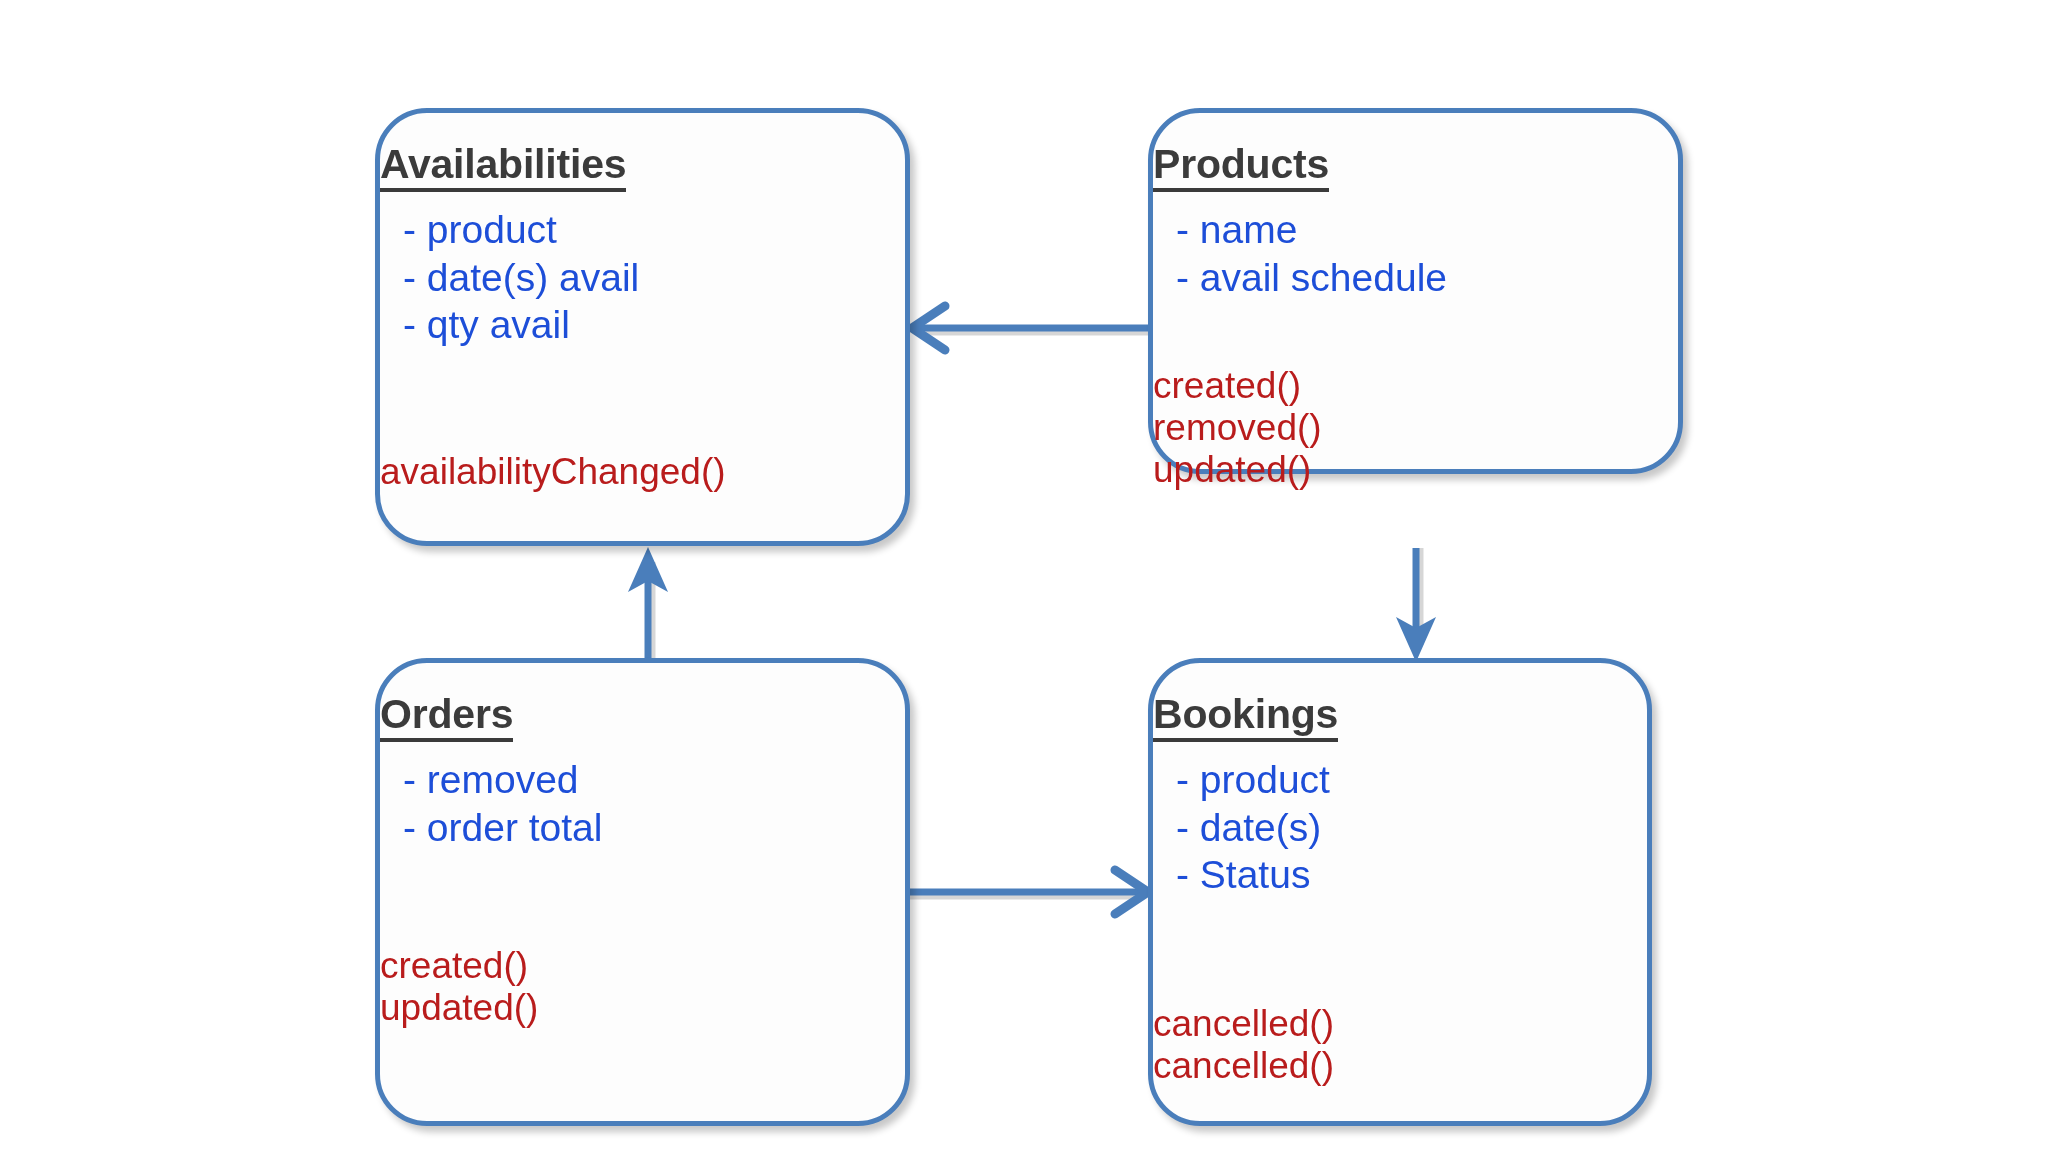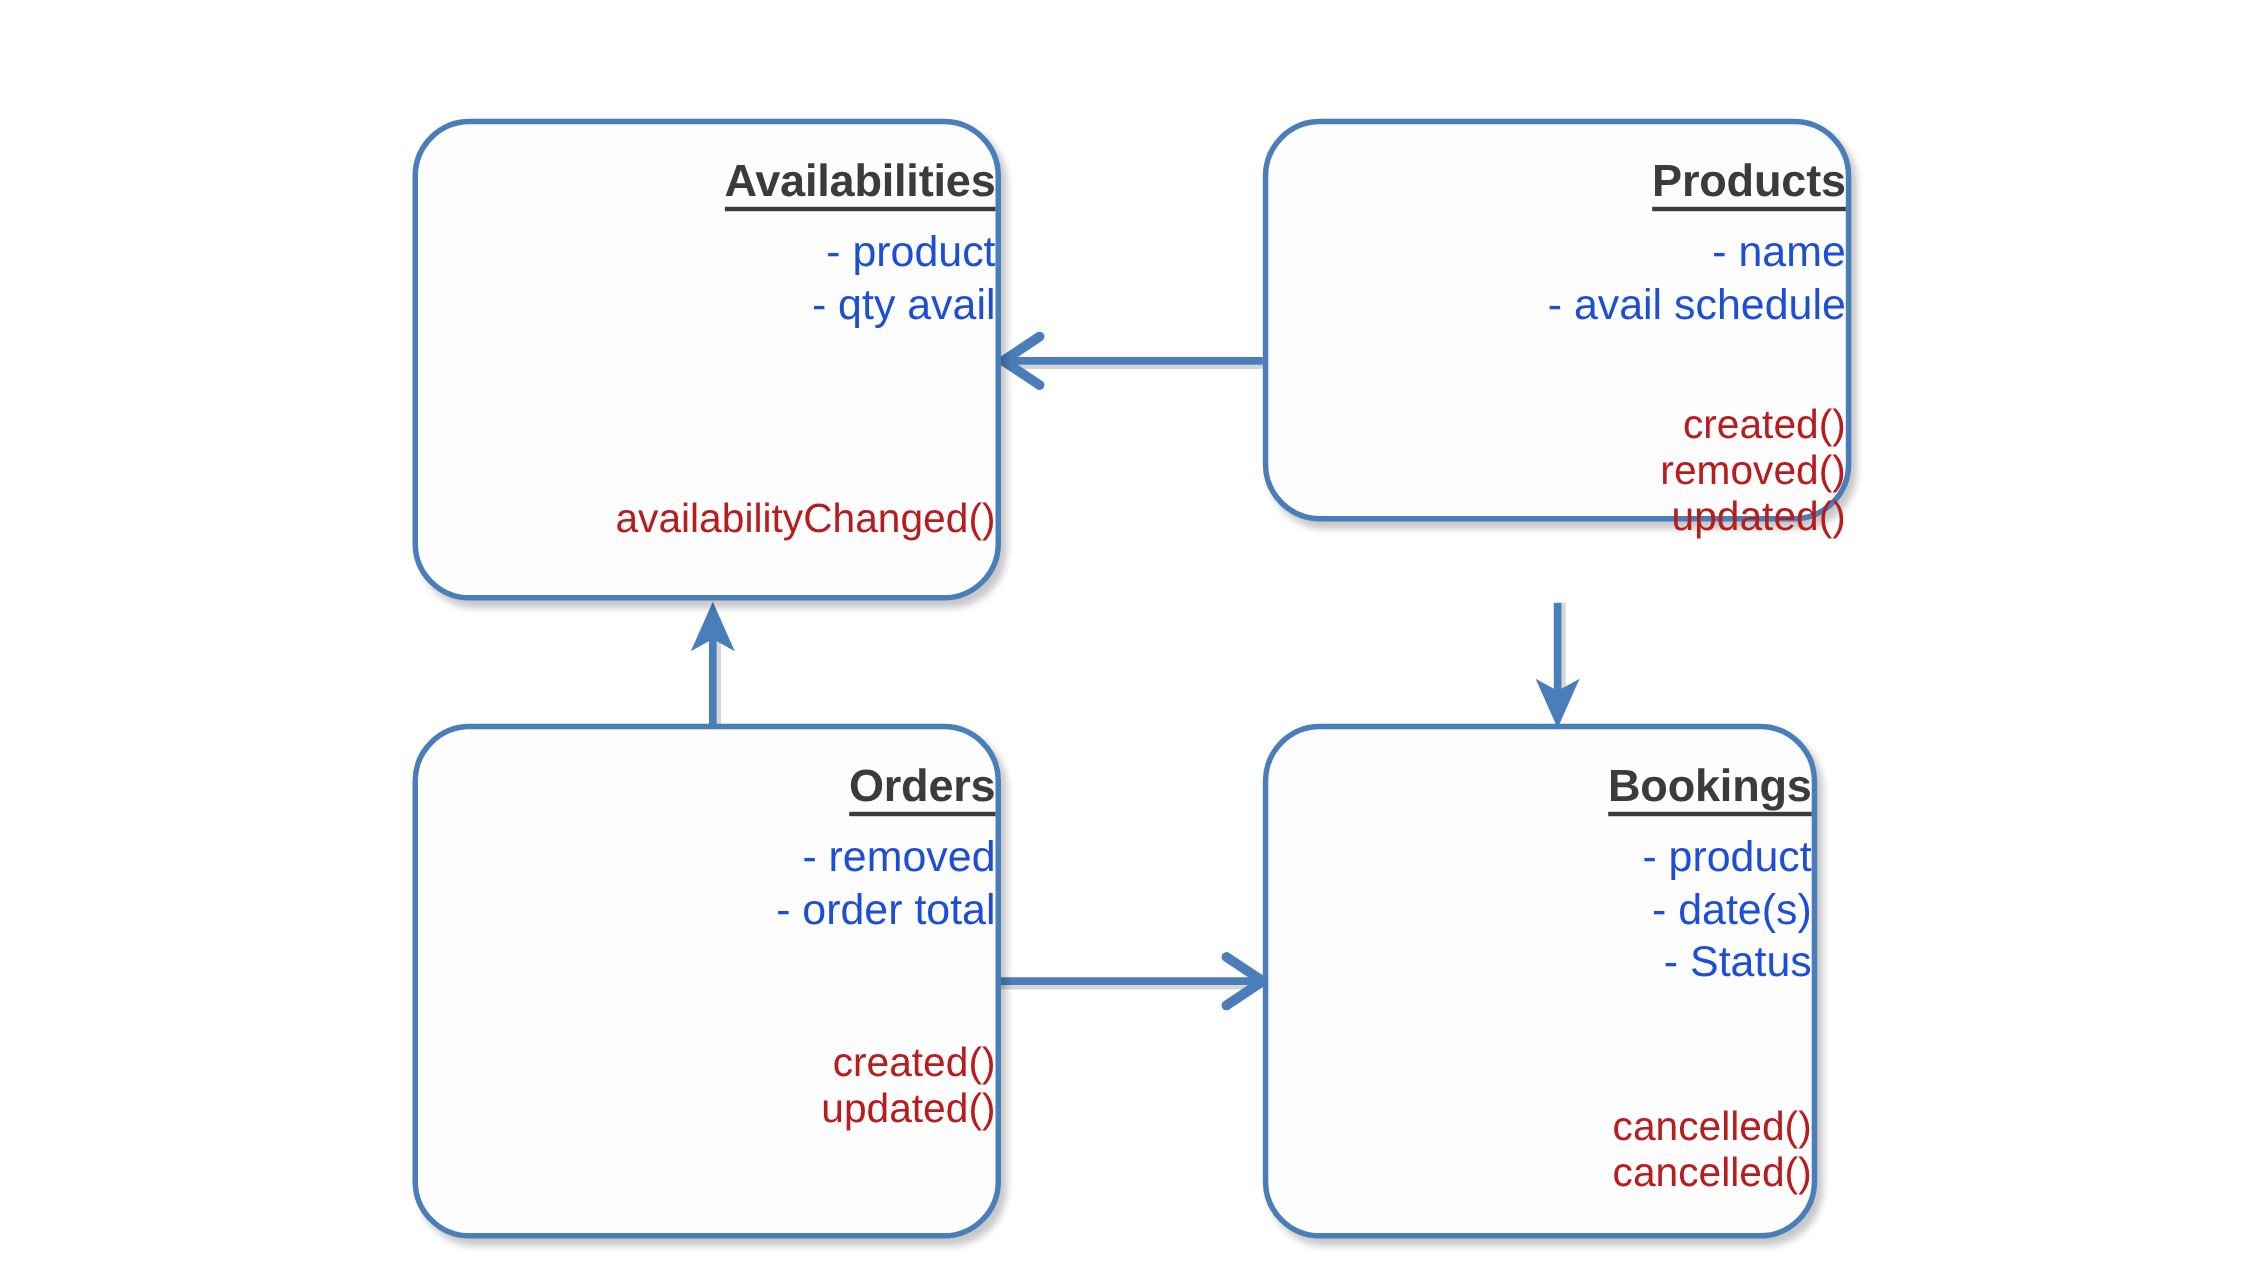--- a/index.html
+++ b/index.html
@@ -22,21 +22,21 @@
   }
 
   
   .node {
     position: absolute;
     box-sizing: border-box;
     background: #fdfdfd;
     border: 5px solid #4a7ebb;
     border-radius: 52px;
     box-shadow: 5px 6px 7px rgba(0,0,0,0.22);
-    text-align: right;
+    text-align: left;
     z-index: 2;
   }
 
   .node-inner {
     position: absolute;
     left: 0;
     right: 0;
     top: 0;
     padding-top: 30px;
   }
@@ -162,20 +162,21 @@
       <path class="edge-line" d="M 906 892 L 1146 892"></path>
       <path class="edge-head-open" d="M 1115 870 L 1148 892 L 1115 914"></path>
     </g>
   </svg>
 
   <div class="node" id="node-availabilities">
     <div class="node-inner">
       <div class="node-title">Availabilities</div>
       <ul class="attr-list">
         <li>- product</li>
+        <li>- date(s) avail</li>
         <li>- qty avail</li>
       </ul>
     </div>
     <ul class="method-list">
       <li>availabilityChanged()</li>
     </ul>
   </div>
 
   <div class="node" id="node-products">
     <div class="node-inner">

